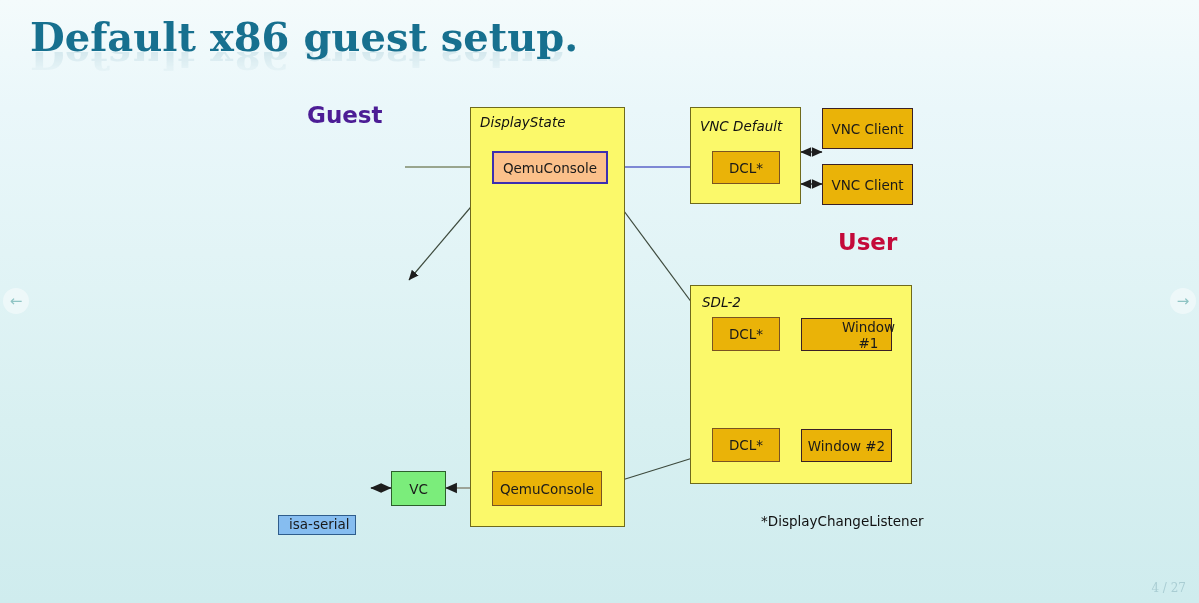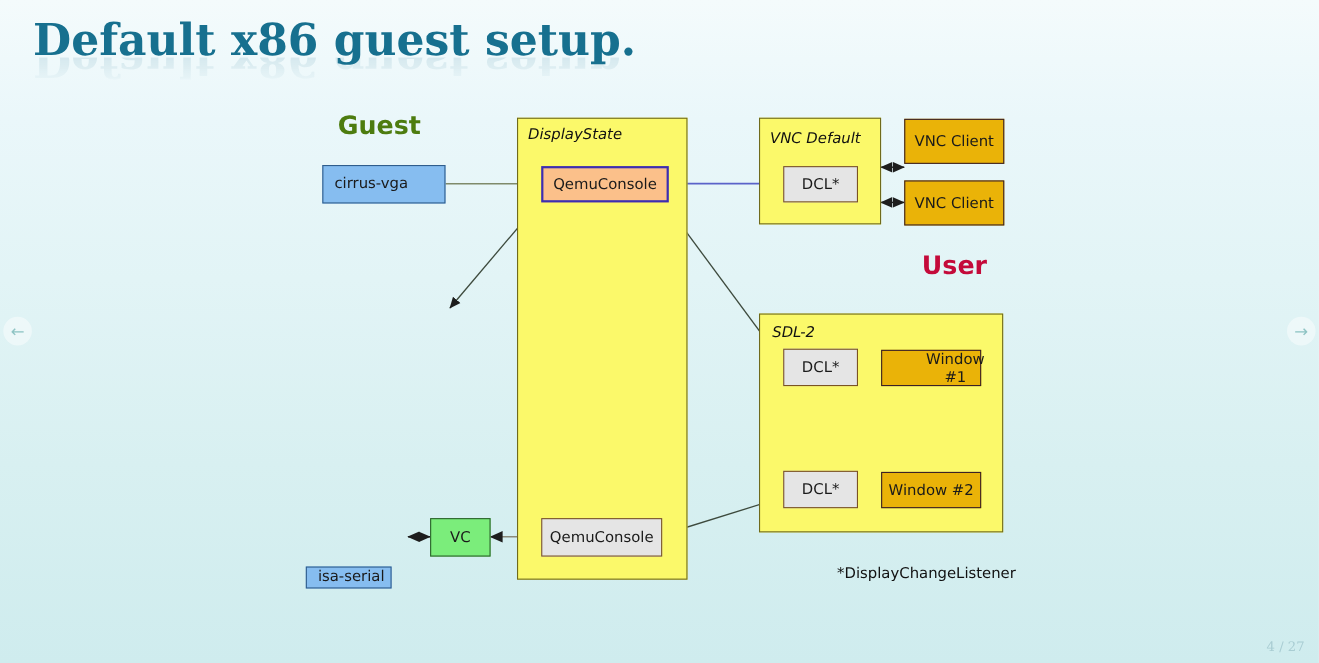--- a/index.html
+++ b/index.html
@@ -31,38 +31,38 @@
 
   
   .node{
     position:absolute;box-sizing:border-box;
     display:flex;align-items:center;justify-content:center;
     font-size:13.5px;color:#1a1a1a;
     text-align:center;
   }
   .node.blue{background:#86bdf0;border:1.6px solid #2f5d8c;}
   .node.green{background:#7bed7b;border:1.6px solid #2c5f2c;text-align:right;}
-  .node.peach{background:#e5e5e5;border:1.6px solid #7a5322;text-align:right;}
+  .node.peach{background:#eab308;border:1.6px solid #7a5322;text-align:right;}
   .node.peach-blueborder{background:#fbc08a;border:2px solid #3b2fb0;}
   .node.pink{background:#eab308;border:1.6px solid #3a2026;}
   .container-box{
     position:absolute;box-sizing:border-box;
     background:#fbf96a;border:1.6px solid #6f6a1c;
   }
   .container-label{
     position:absolute;font-size:13.5px;color:#111;font-style:italic;
   }
   .multiline{
     display:block;text-align:left;line-height:15.5px;
     padding-left:10px;width:100%;
   }
   .node.left-align{justify-content:flex-start;}
 
   .zone-label{position:absolute;font-weight:bold;font-size:23px;}
-  .zone-guest{color:#4d7c0f;}
+  .zone-guest{color:#4c1d95;}
   .zone-user{color:#c40a3a;}
 
   .footnote{position:absolute;font-size:13.5px;color:#111;}
 
   
   .navbtn{
     position:absolute;width:26px;height:26px;border-radius:50%;
     background:rgba(255,255,255,0.45);
     display:flex;align-items:center;justify-content:center;
     color:#8fc4c4;font-size:15px;line-height:1;
@@ -125,23 +125,20 @@
 
   <div class="container-box" style="left:470px;top:107px;width:155px;height:420px;"></div>
   <div class="container-label" style="left:480px;top:114px;">DisplayState</div>
 
   <div class="container-box" style="left:690px;top:107px;width:111px;height:97px;"></div>
   <div class="container-label" style="left:700px;top:118px;">VNC Default</div>
 
   <div class="container-box" style="left:690px;top:285px;width:222px;height:199px;"></div>
   <div class="container-label" style="left:702px;top:294px;">SDL-2</div>
 
-  <div class="node blue left-align" style="left:293px;top:150px;width:112px;height:35px;">
-    <span class="multiline">cirrus-vga</span>
-  </div>
 
 
   <div class="node blue left-align" style="left:278px;top:471px;width:78px;height:20px;margin-top:44px;">
     <span class="multiline">isa-serial</span>
   </div>
 
   <div class="node green" style="left:391px;top:471px;width:55px;height:35px;">
     <span>VC</span>
   </div>
 

